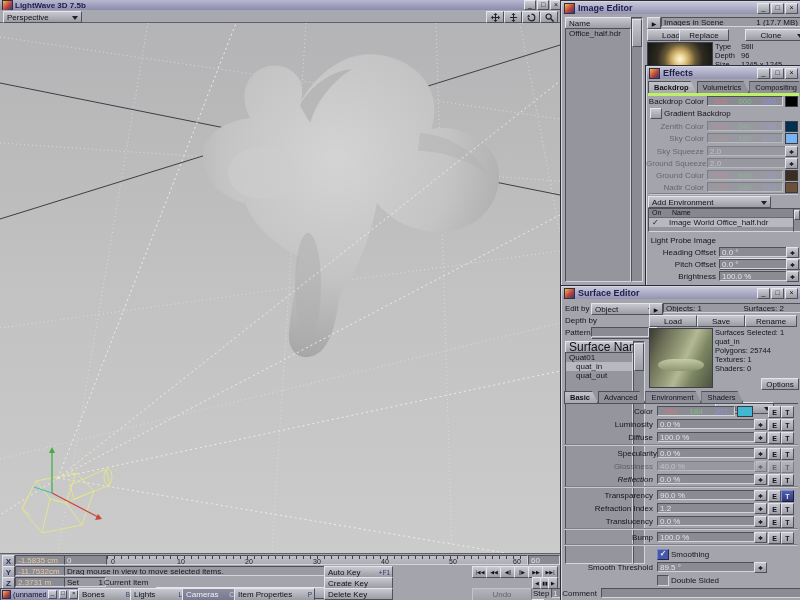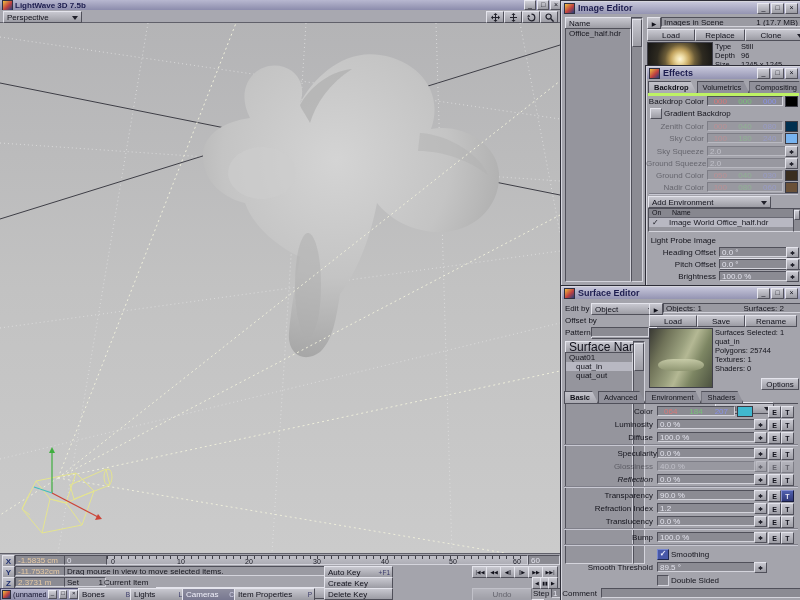--- a/index.html
+++ b/index.html
@@ -331,21 +331,21 @@
     <div class="btn abs" style="left:86px;top:16px;width:12px;height:10px;">
       <span style="font-size:6px;">▶</span>
       </div>
     <div class="fld abs" style="left:100px;top:16px;width:134px;height:8px;color:#16161e;background:#9a9aa2;justify-content:space-between;">
       <span>Images in Scene</span>
       <span>1 (17.7 MB)</span>
       </div>
     <div class="btn abs" style="left:86px;top:28px;width:46px;height:10px;">
       <span>Load</span>
       </div>
-    <div class="btn abs" style="left:134px;top:28px;width:48px;height:10px;">
+    <div class="btn abs" style="left:118px;top:28px;width:48px;height:10px;">
       <span>Replace</span>
       </div>
     <div class="btn dd abs" style="left:184px;top:28px;width:50px;height:10px;">
       <span>Clone</span>
       </div>
     <div class="abs" style="left:86px;top:41px;width:64px;height:26px;border:1px solid #40404a;
       background:radial-gradient(circle at 50% 62%, #fdf6da 0%, #ecd9a0 12%, #c2a35e 26%, #6b5c38 42%, #2e2a20 64%, #141414 100%);"></div>
     <div class="abs" style="left:154px;top:41px;width:82px;">
       <div class="info-line"><span style="display:inline-block;width:26px;">Type</span><span>Still</span></div>
       <div class="info-line"><span style="display:inline-block;width:26px;">Depth</span><span>96</span></div>
@@ -465,21 +465,21 @@
       <span class="winbtns">
         <span class="wb">_</span>
         <span class="wb">□</span>
         <span class="wb">×</span>
       </span>
     </div>
     <span class="lbl l" style="left:4px;top:18px;">Edit by</span>
     <div class="btn dd left abs" style="left:30px;top:17px;width:52px;height:10px;">
       <span>Object</span>
       </div>
-    <span class="lbl l" style="left:4px;top:30px;">Offset by</span>
+    <span class="lbl l" style="left:4px;top:30px;">Depth by</span>
     <div class="btn dd left abs" style="left:30px;top:29px;width:52px;height:10px;">
       <span>Name</span>
       </div>
     <span class="lbl l" style="left:4px;top:42px;">Pattern</span>
     <div class="fld abs" style="left:30px;top:41px;width:52px;height:8px;"></div>
     <div class="btn left abs" style="left:4px;top:55px;width:66px;height:10px;">
       <span style="font-size:12px;">Surface Name</span>
       </div>
     <div class="listbox" style="left:4px;top:66px;width:66px;height:210px;">
       <div class="li">Quat01</div>

